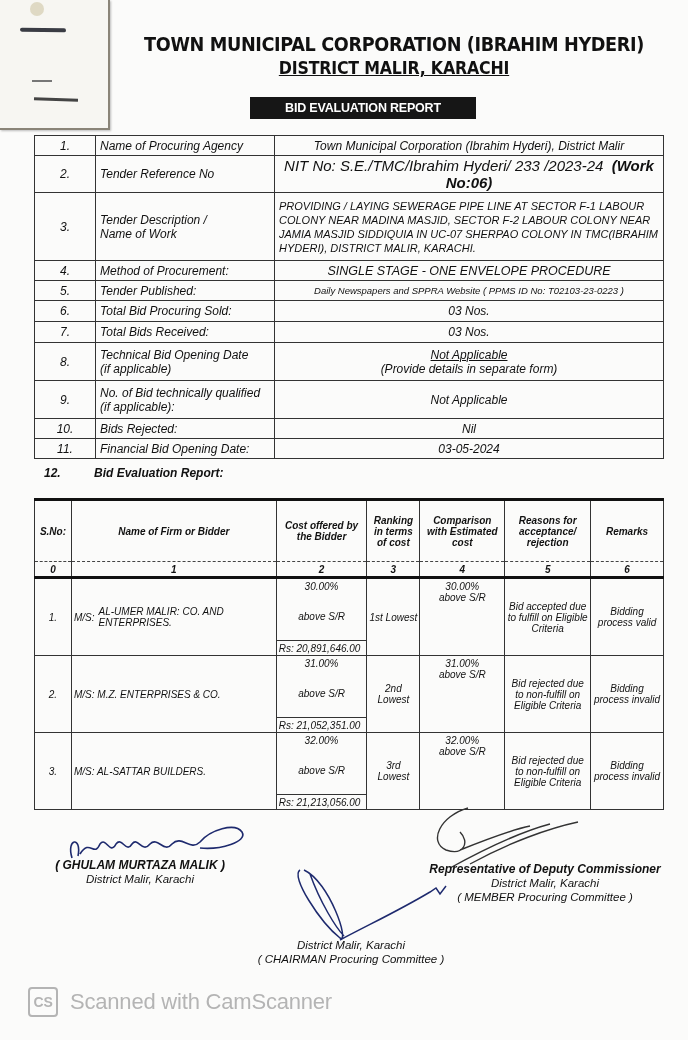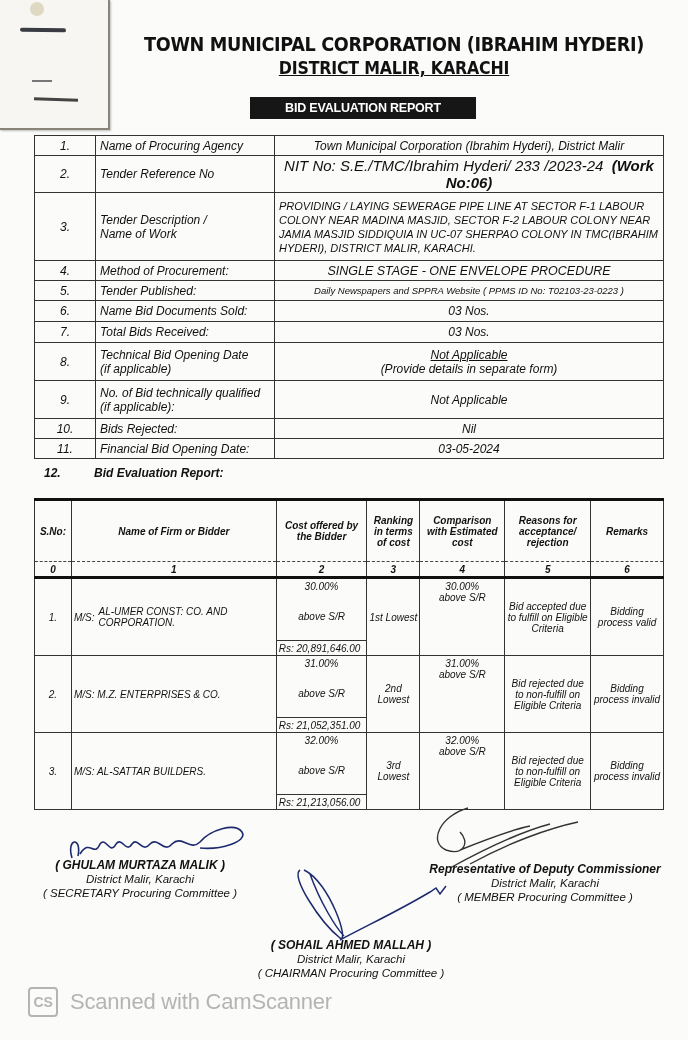--- a/index.html
+++ b/index.html
@@ -135,21 +135,21 @@
     <td class="lbl">Method of Procurement:</td>
     <td class="val" style="font-size:12.5px">SINGLE STAGE - ONE ENVELOPE PROCEDURE</td>
   </tr>
   <tr style="height:20px">
     <td class="num">5.</td>
     <td class="lbl">Tender Published:</td>
     <td class="val small">Daily Newspapers and SPPRA Website  ( PPMS ID No: T02103-23-0223 )</td>
   </tr>
   <tr style="height:21px">
     <td class="num">6.</td>
-    <td class="lbl">Name Bid Documents Sold:</td>
+    <td class="lbl">Total Bid Procuring Sold:</td>
     <td class="val">03 Nos.</td>
   </tr>
   <tr style="height:21px">
     <td class="num">7.</td>
     <td class="lbl">Total Bids Received:</td>
     <td class="val">03 Nos.</td>
   </tr>
   <tr style="height:38px">
     <td class="num">8.</td>
     <td class="lbl">
@@ -215,21 +215,21 @@
     <td>4</td>
     <td>5</td>
     <td>6</td>
   </tr>
 
   <tr class="row">
     <td>1.</td>
     <td class="name">
       <div style="display:flex;align-items:center;gap:4px">
         <span>M/S:</span>
-        <span style="width:130px">AL-UMER CONST: CO. AND CORPORATION.</span>
+        <span style="width:130px">AL-UMER MALIR: CO. AND ENTERPRISES.</span>
       </div>
     </td>
     <td class="cost">
       <div class="p">30.00%</div>
       <div class="a">above S/R</div>
       <div class="rsline"></div>
       <div class="rs">Rs:  20,891,646.00</div>
     </td>
     <td>1st Lowest</td>
     <td class="cmp">
@@ -290,31 +290,29 @@
 <svg class="scribble" style="left:420px;top:802px" width="170" height="70">
   <path d="M48 6 C 20 14, 8 40, 26 48 C 44 54, 50 40, 40 30 M40 48 C 60 40, 90 28, 110 24 M30 66 C 70 44, 100 30, 130 22 M50 62 C 90 40, 130 26, 158 20" stroke="#333" stroke-width="1.4" fill="none"></path>
 </svg>
 <svg class="scribble" style="left:290px;top:862px" width="160" height="90">
   <path d="M10 8 C 0 14, 30 60, 50 76 C 60 82, 40 20, 14 8 M20 12 C 30 40, 46 66, 54 74 M50 78 C 80 62, 110 48, 140 30 L146 26 L150 32 L156 24" stroke="#1e2a6e" stroke-width="1.5" fill="none"></path>
 </svg>
 
 <div class="abs sig sig1">
   <div class="name">( GHULAM MURTAZA MALIK )</div>
   <div>District Malir, Karachi</div>
-  <div>( SECRETARY Procuring Committee )</div>
 </div>
 
 <div class="abs sig sig2">
   <div class="name">Representative of Deputy Commissioner</div>
   <div>District Malir, Karachi</div>
   <div>( MEMBER Procuring Committee )</div>
 </div>
 
 <div class="abs sig sig3">
-  <div class="name">( SOHAIL AHMED MALLAH )</div>
   <div>District Malir, Karachi</div>
   <div>( CHAIRMAN Procuring Committee )</div>
 </div>
 
 <div class="abs cs">
   <span class="logo">CS</span>
   <span>Scanned with CamScanner</span>
 </div>
 
 </body></html>

